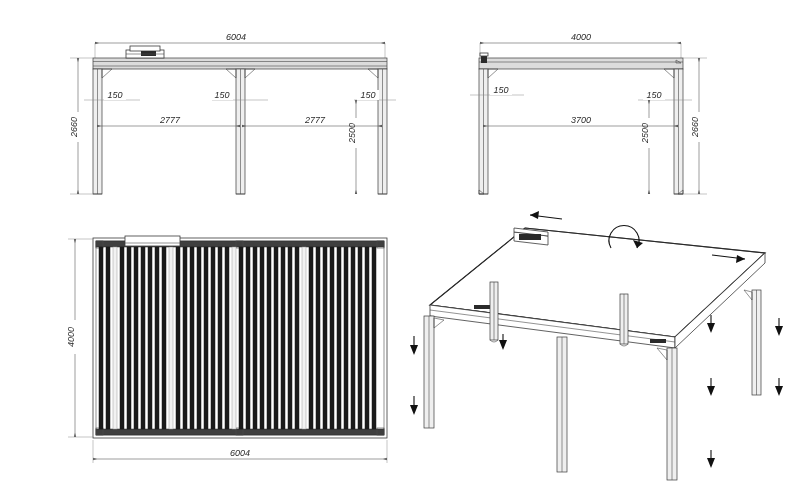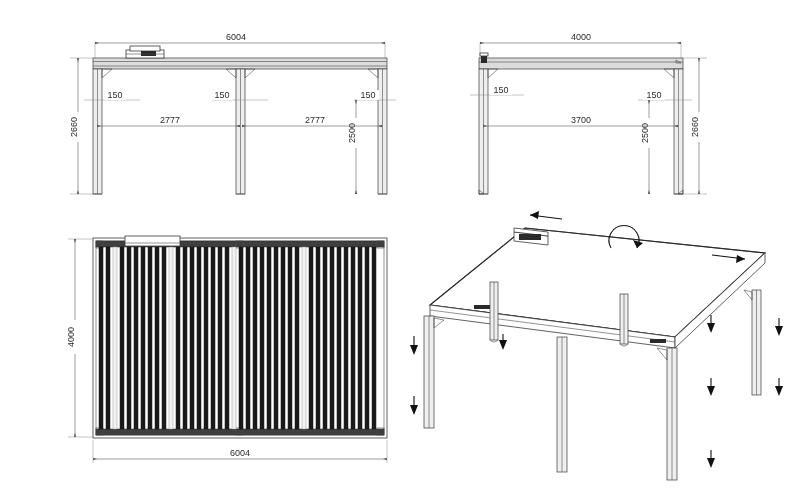--- a/index.html
+++ b/index.html
@@ -12,20 +12,21 @@
     height: 502px;
     overflow: hidden;
     font-family: "Liberation Sans", sans-serif;
     position: relative;
   }
   #sheet {
     position: absolute;
     inset: 0;
     width: 800px;
     height: 502px;
+    font-style: italic;
   }
   svg { display: block; }
   text {
     font-family: "Liberation Sans", sans-serif;
     fill: #2b2b2b;
   }
   .dimtext { font-size: 9px; }
   .thin  { stroke: #4a4a4a; stroke-width: 0.6; fill: none; }
   .dimln { stroke: #5a5a5a; stroke-width: 0.6; fill: none; }
   .ext   { stroke: #8a8a8a; stroke-width: 0.5; fill: none; }

